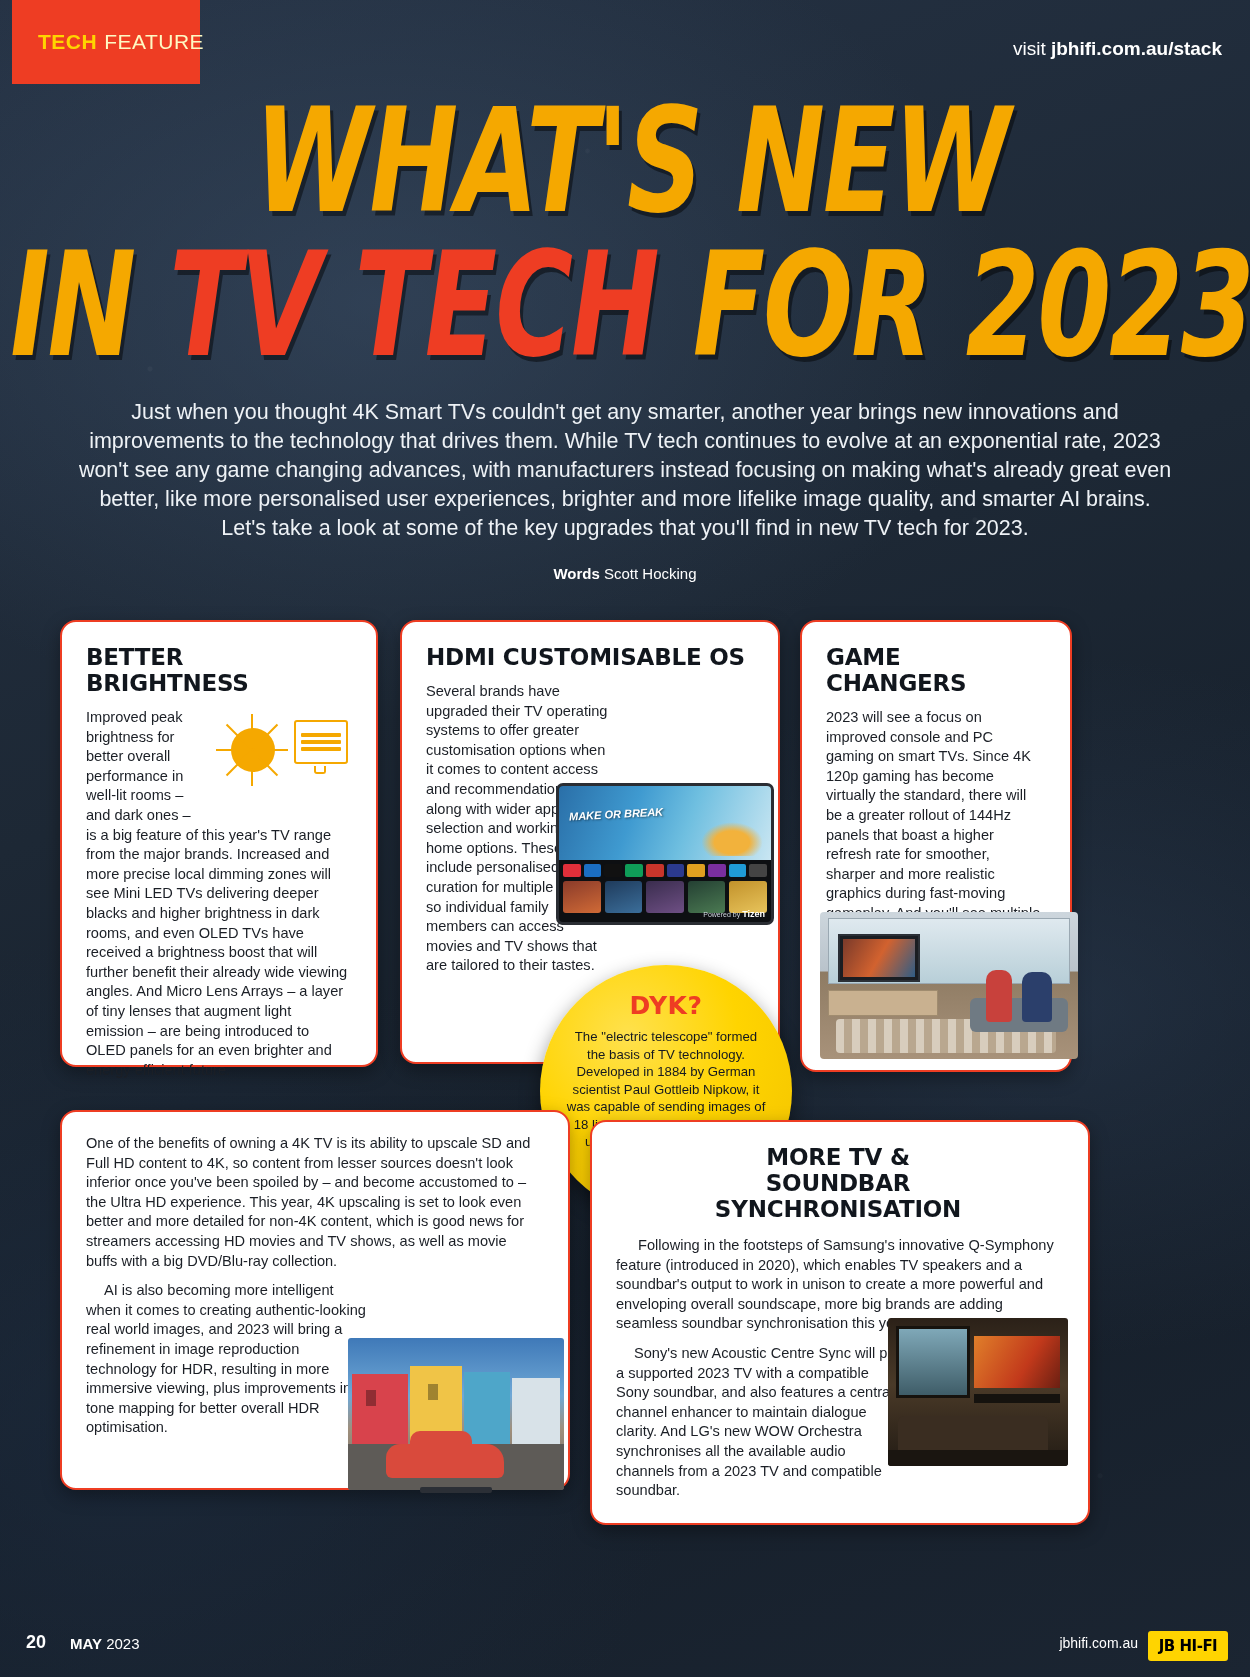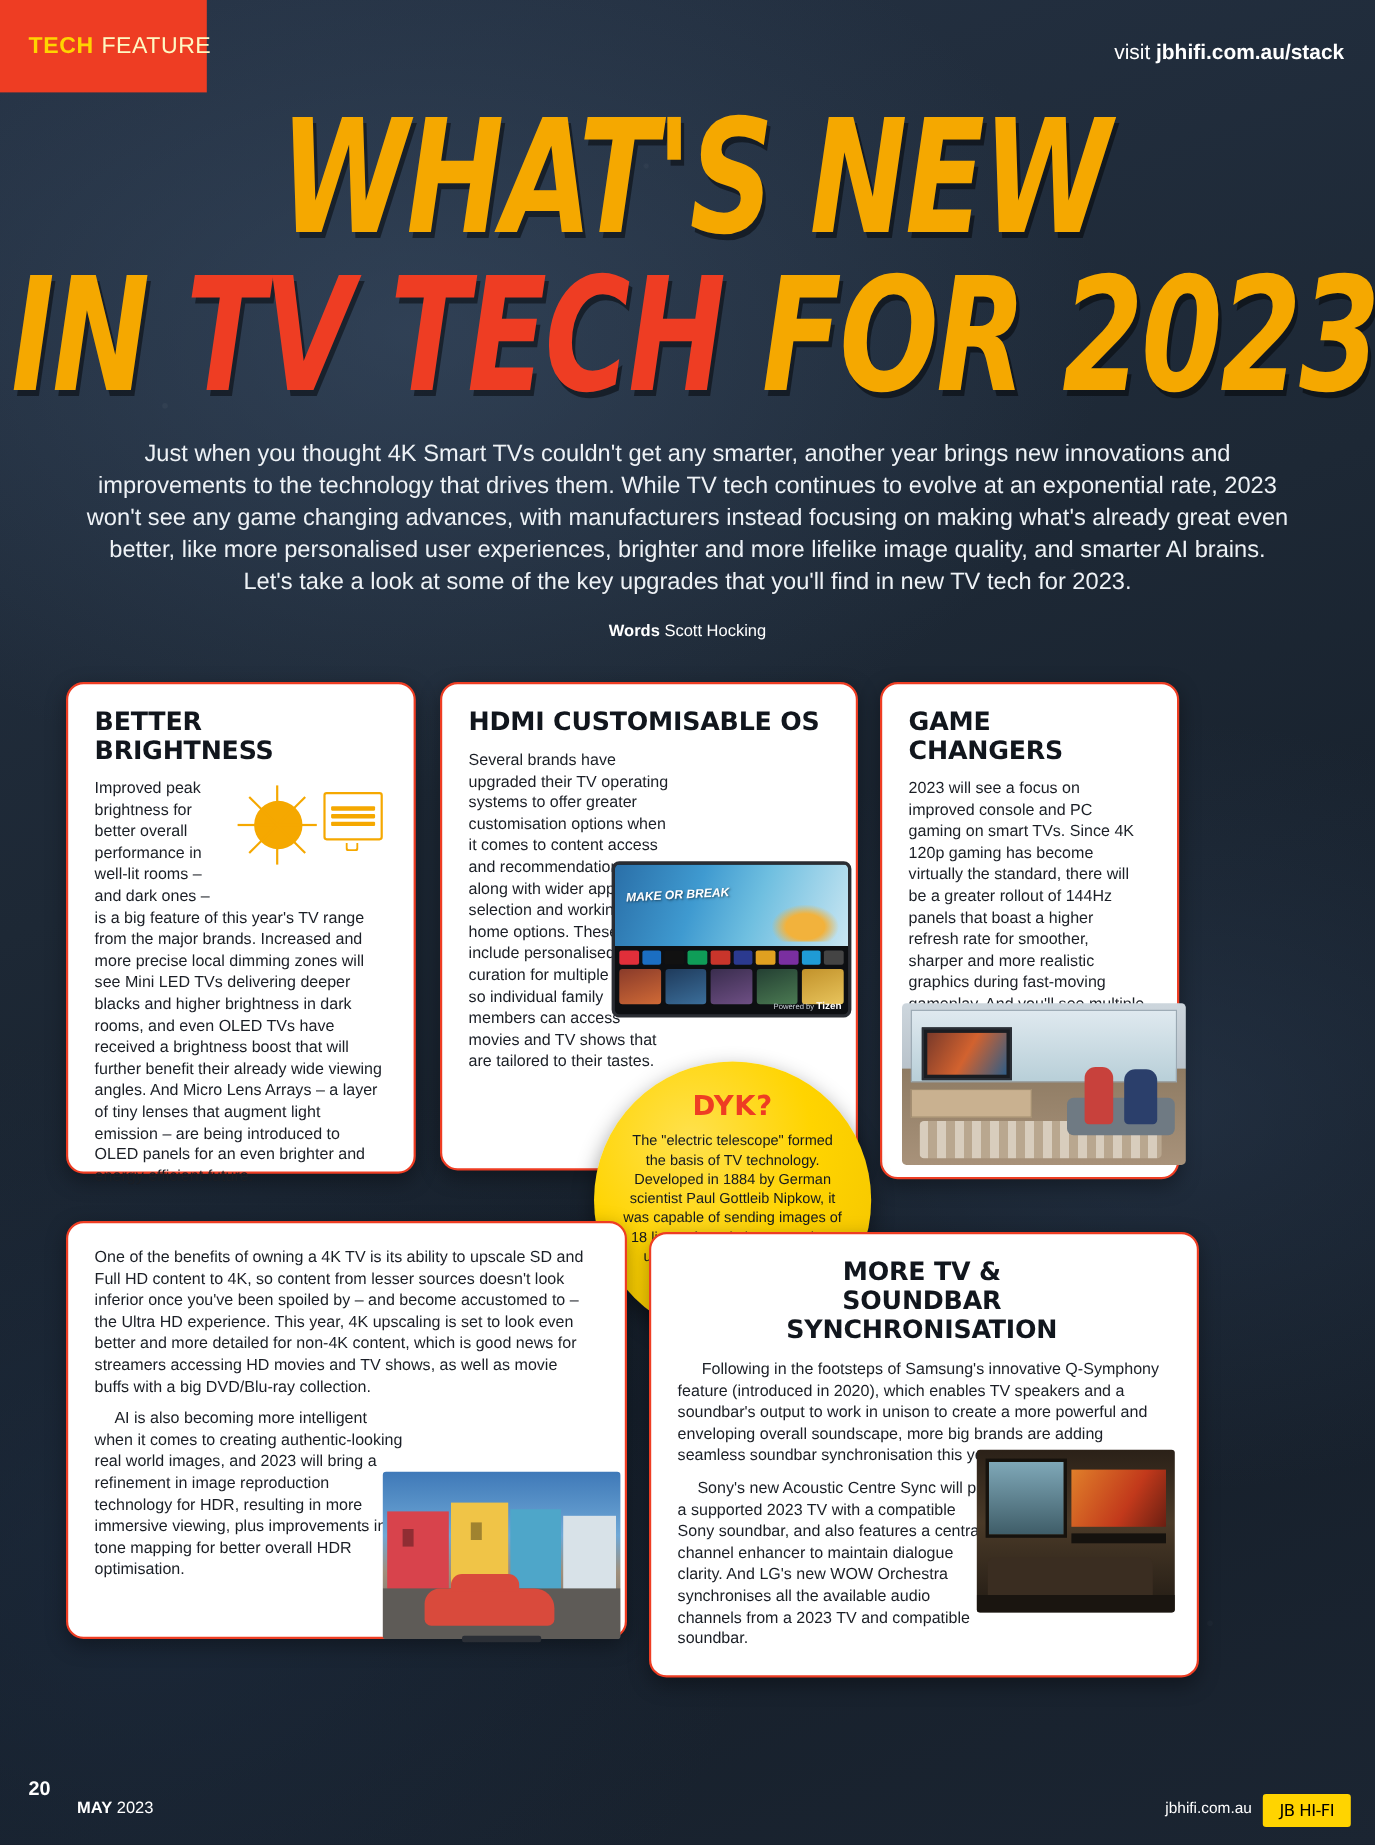--- a/index.html
+++ b/index.html
@@ -28,21 +28,21 @@
       radial-gradient(circle at 23% 63%, rgba(255,255,255,0.025) 0 2px, transparent 3px),
       radial-gradient(circle at 64% 78%, rgba(255,255,255,0.03) 0 1.5px, transparent 3px),
       radial-gradient(circle at 88% 88%, rgba(255,255,255,0.025) 0 2px, transparent 3px),
       radial-gradient(circle at 35% 44%, rgba(0,0,0,0.25) 0 3px, transparent 5px),
       radial-gradient(circle at 72% 52%, rgba(0,0,0,0.2) 0 3px, transparent 5px);
     pointer-events: none;
   }
 
   
   .tech-tag {
-    position: absolute; left: 0; top: 0;
+    position: absolute; left: 12px; top: 0;
     width: 188px; height: 84px;
     background: #ee3d23;
     display: flex; align-items: center; padding-left: 26px;
     font-size: 21px; letter-spacing: .5px; font-weight: 700;
   }
   .tech-tag .t1 { color: #ffd400; }
   .tech-tag .t2 { color: #fef9c3; font-weight: 400; margin-left: 7px; }
 
   .visit {
     position: absolute; right: 28px; top: 38px;
@@ -289,38 +289,38 @@
   #soundbar-photo .sbsofa {
     position: absolute; left: 10px; bottom: 10px; width: 150px; height: 40px;
     background: #3a2d21; border-radius: 6px;
   }
   #soundbar-photo .sbrug {
     position: absolute; left: 0; right: 0; bottom: 0; height: 16px; background: #1a1510;
   }
 
   
   .footer-page {
-    position: absolute; left: 26px; bottom: 40px;
+    position: absolute; left: 26px; bottom: 24px;
     color: #ffffff; font-size: 18px; font-weight: 700;
   }
   .footer-date {
     position: absolute; left: 70px; bottom: 25px;
     color: #ffffff; font-size: 15px;
   }
   .footer-date b { font-weight: 700; }
   .footer-site {
     position: absolute; right: 112px; bottom: 26px;
     color: #ffffff; font-size: 14px;
   }
   .jb-logo {
     position: absolute; right: 22px; bottom: 16px;
     width: 80px; height: 30px; background: #ffd400;
     border-radius: 3px;
     display: flex; align-items: center; justify-content: center;
-    color: #000; font-weight: 400; font-size: 15px; letter-spacing: -.5px;
+    color: #000; font-weight: 700; font-size: 15px; letter-spacing: -.5px;
     font-family: "DejaVu Sans", sans-serif;
   }
 </style>
 </head>
 <body>
 
 <div class="page">
   <div class="grain"></div>
 
   <div class="tech-tag">

